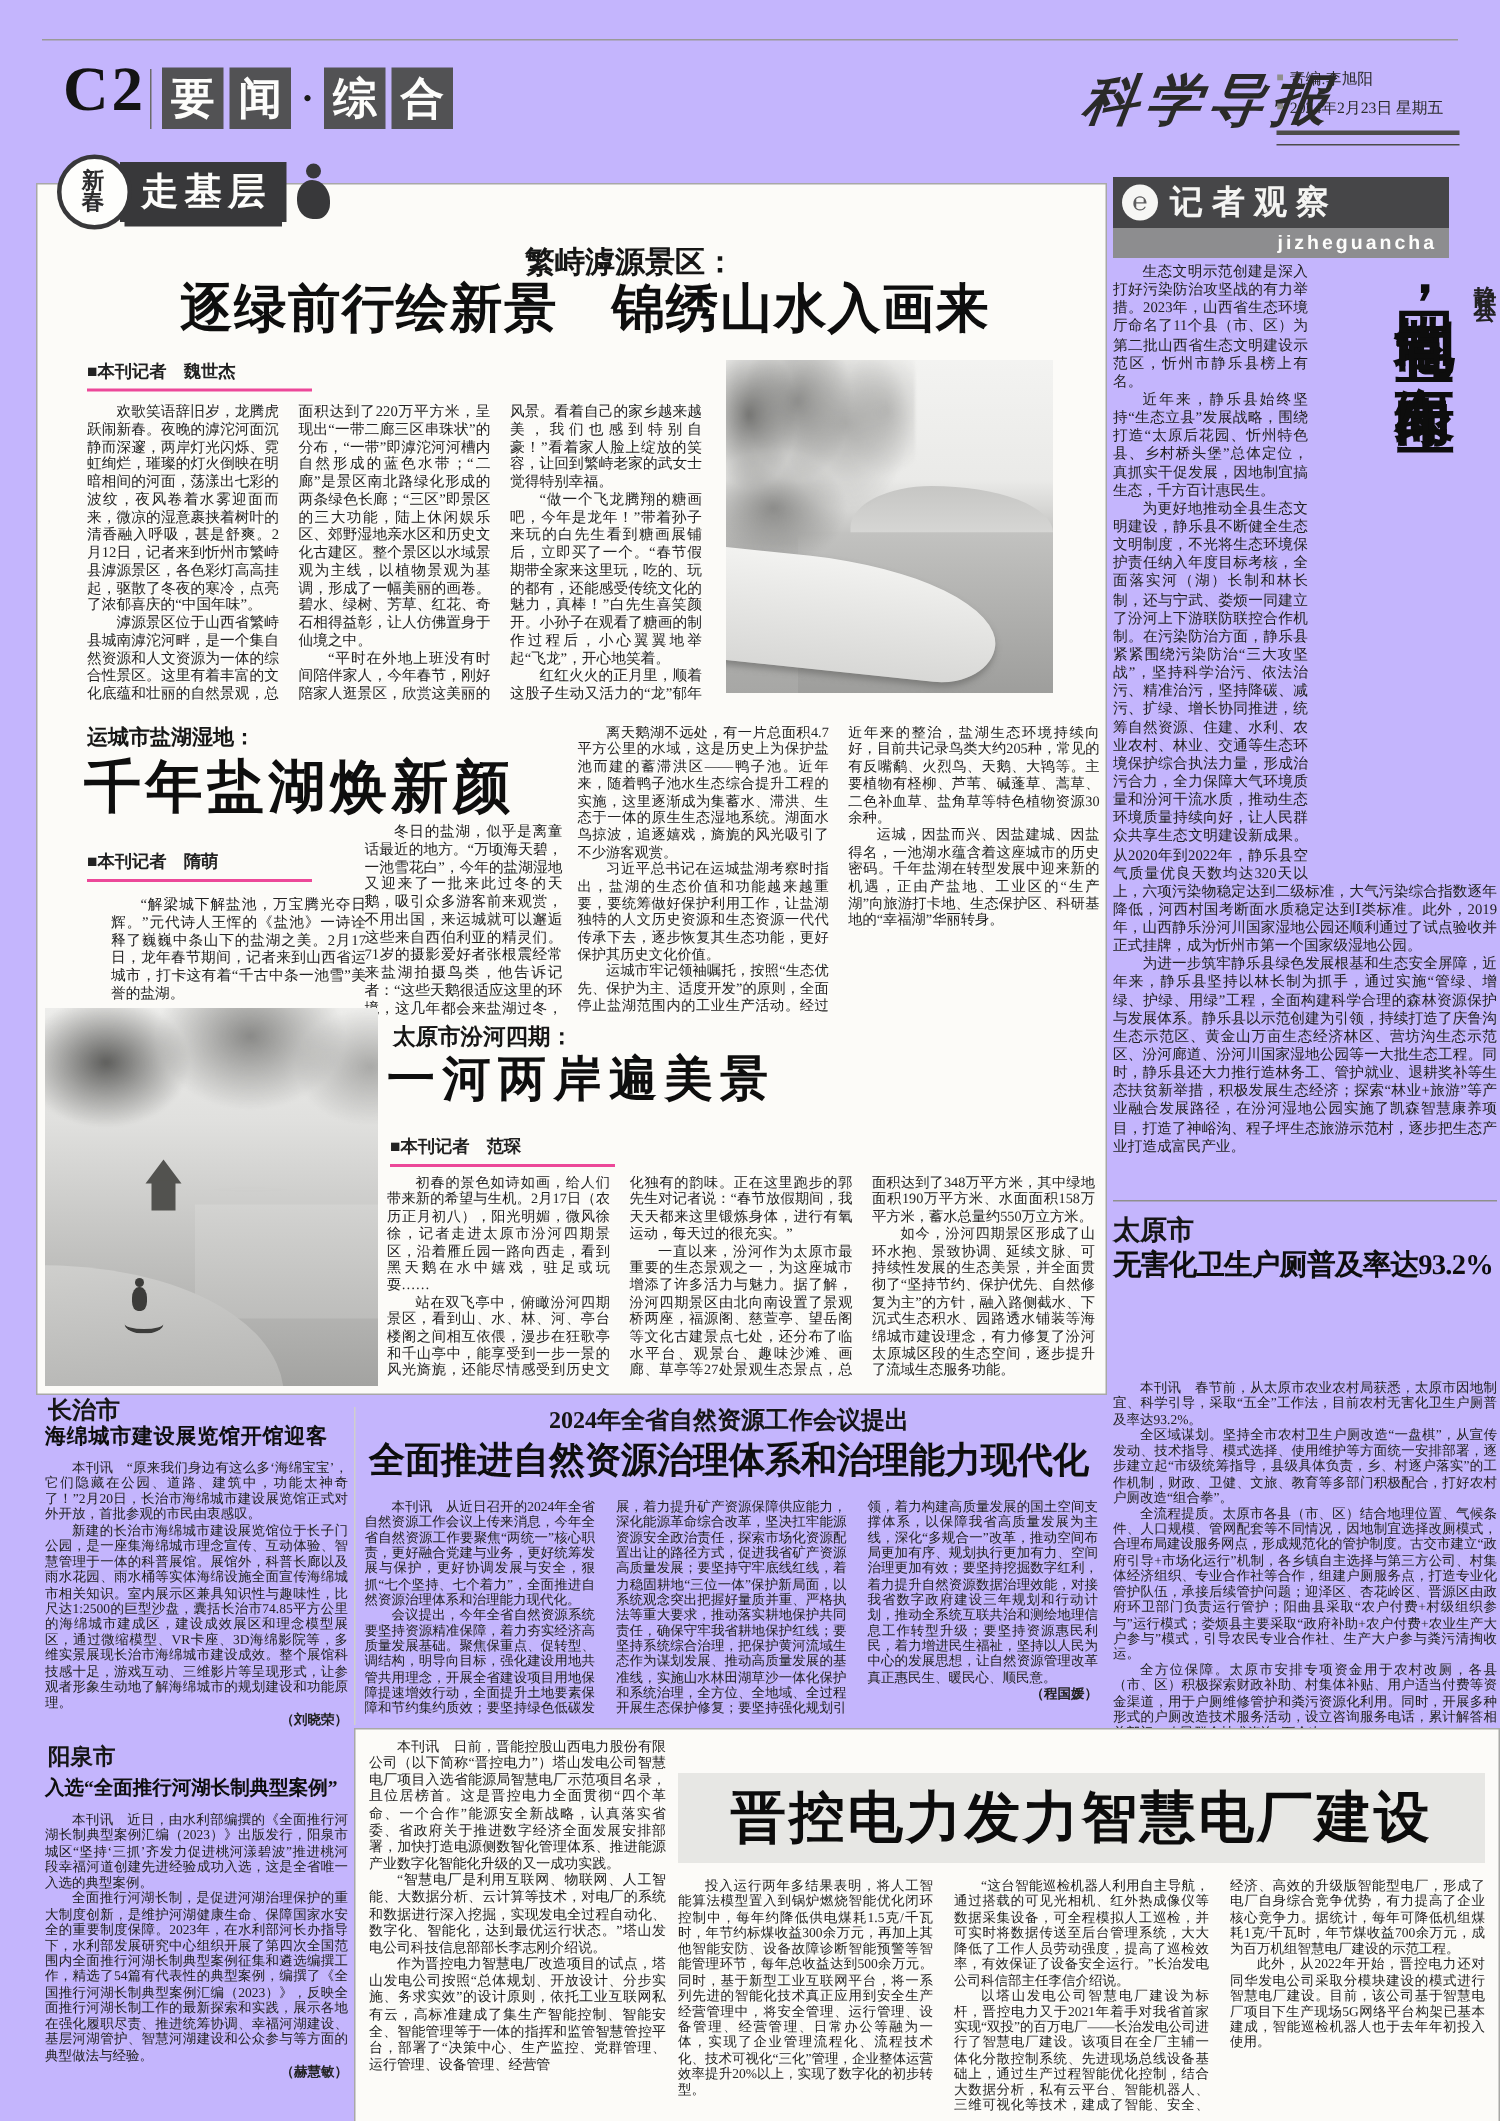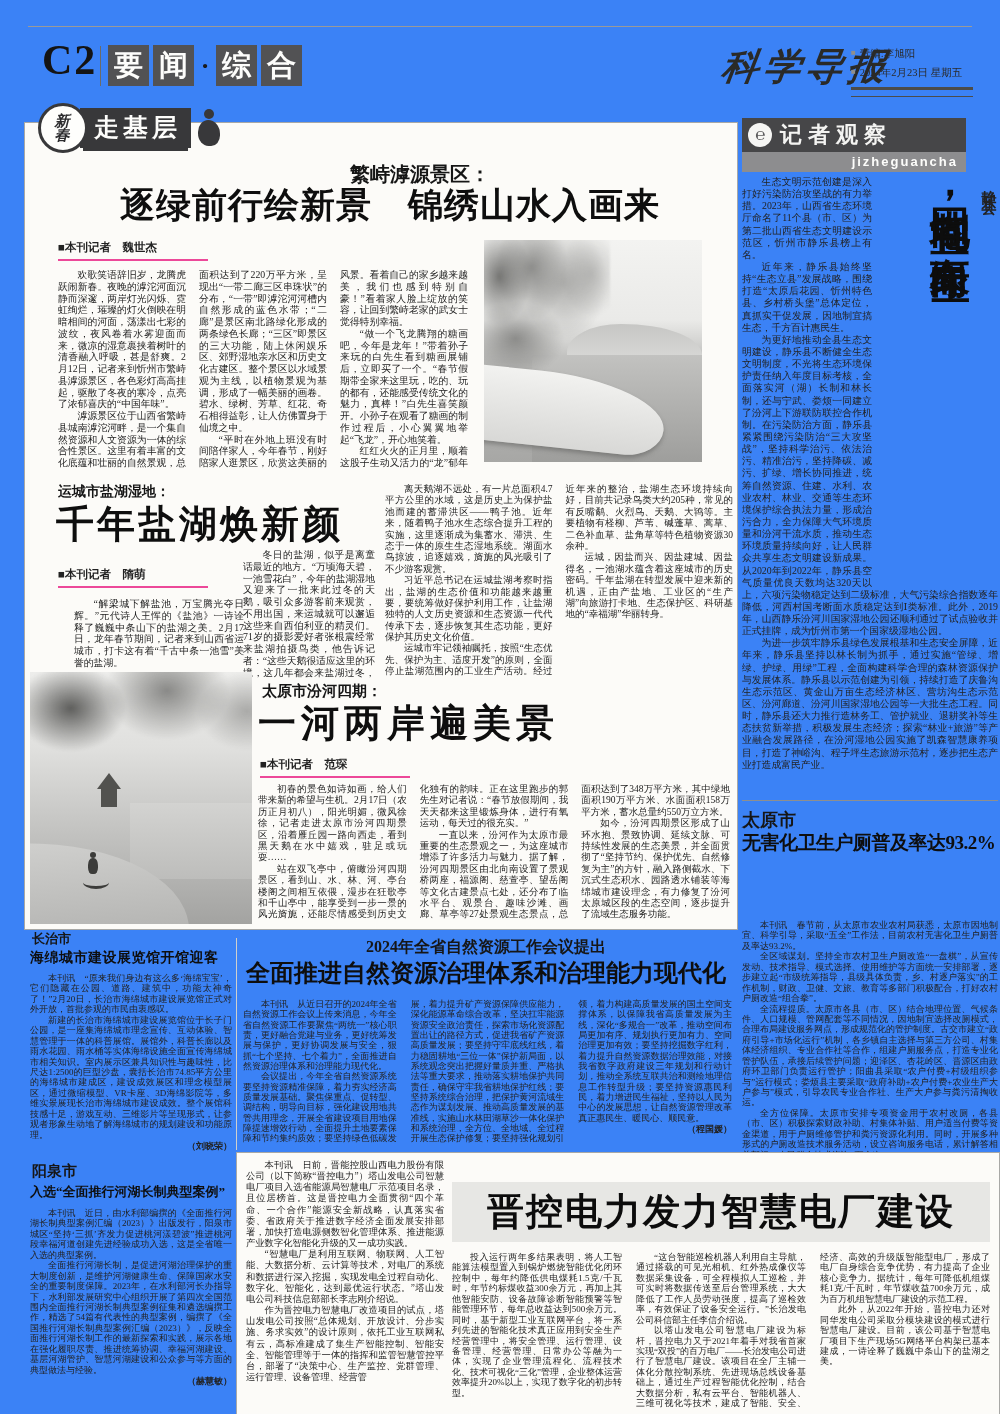--- a/index.html
+++ b/index.html
@@ -1,37 +1,37 @@
 <!DOCTYPE html>
 <html><head>
 <meta charset="utf-8">
 <style>
   html,body{margin:0;padding:0;background:#e8e8e6;}
-  .page{position:relative;width:1000px;height:1414px;background:#3b82f6;overflow:hidden;
+  .page{position:relative;width:1000px;height:1414px;background:#c4b5fd;overflow:hidden;
         font-family:"Liberation Serif","DejaVu Serif",serif;color:#1d1d1b;}
   .abs{position:absolute;}
   
   .top-rule{left:28px;top:26px;width:944px;height:1px;background:#9a9a98;}
   .page-code{left:42px;top:36px;font-size:42px;font-weight:bold;letter-spacing:2px;color:#141414;}
   .sec-vline{left:100px;top:46px;width:1px;height:40px;background:#6b6b69;}
   .sec-blocks{left:108px;top:45px;display:flex;align-items:center;gap:4px;}
   .sec-block{display:inline-flex;width:41px;height:41px;background:#525254;color:#fdfdfb;
              font-size:29px;font-weight:bold;align-items:center;justify-content:center;}
   .sec-dot{width:14px;text-align:center;font-size:26px;font-weight:bold;color:#1a1a1a;}
   .masthead{left:722px;top:42px;font-size:37px;font-weight:bold;font-style:italic;
             letter-spacing:5px;color:#2a2a28;transform:skewX(-8deg);}
   .editor-block{left:851px;top:44px;width:122px;font-size:10.5px;color:#2a2a2a;line-height:1.85;}
   .sq::before{content:"■";font-size:8px;color:#8f8f8d;margin-right:4px;vertical-align:2px;}
   .editor-rule{margin-top:4px;height:6px;border-top:3px solid #4c4c4a;border-bottom:1px solid #4c4c4a;}
   
   .feature-box{left:24px;top:122px;width:712px;height:806px;border:1px solid #a8a8a6;background:#fcfbf8;}
   .badge{left:38px;top:103px;display:flex;align-items:center;z-index:3;}
   .badge-roundel{width:44px;height:44px;border-radius:50%;background:#fefefc;border:3px solid #38383a;
                  display:flex;align-items:center;justify-content:center;z-index:2;}
-  .badge-roundel span{font-size:15px;font-weight:bold;font-style:italic;color:#2d2d2f;line-height:.95;
+  .badge-roundel span{font-size:15px;font-weight:bold;color:#2d2d2f;line-height:.95;
                       display:inline-block;width:17px;}
   .badge-banner{margin-left:-8px;background:#38383a;color:#fdfdfb;font-size:25px;font-weight:bold;
                 letter-spacing:4px;padding:3px 10px 4px 14px;box-shadow:0 6px 0 -3px #38383a;}
   .badge-figure{width:26px;height:38px;margin-left:5px;position:relative;}
   .badge-figure::before{content:"";position:absolute;left:8px;top:0;width:10px;height:10px;border-radius:50%;background:#38383a;}
   .badge-figure::after{content:"";position:absolute;left:2px;top:11px;width:22px;height:26px;
                        border-radius:46% 54% 40% 48%;background:#38383a;}
   
   .kicker{font-weight:bold;color:#161616;}
   .headline{font-weight:bold;color:#0e0e0e;}
@@ -81,21 +81,21 @@
   .p2-pagoda::after{content:"";position:absolute;left:-8px;top:14px;width:16px;height:20px;background:#52524f;}
   .p2-water{position:absolute;right:0;top:52%;width:55%;height:30%;
             background:linear-gradient(180deg,#d3d3d1,#bdbdbb);}
   .p2-path{position:absolute;left:-10%;bottom:-4%;width:80%;height:38%;background:
            linear-gradient(180deg,#cfcfcd,#b5b5b3);border-radius:0 100% 0 0/0 100% 0 0;transform:rotate(-4deg);}
   .p2-figure{position:absolute;left:26%;bottom:20%;width:10px;height:16px;border-radius:45% 45% 40% 40%;
              background:#3c3c3a;}
   .p2-figure::before{content:"";position:absolute;left:2px;top:-6px;width:6px;height:6px;border-radius:50%;background:#3c3c3a;}
   .p2-wheel{position:absolute;left:24%;bottom:14%;width:26px;height:10px;border-bottom:3px solid #3c3c3a;border-radius:50%;}
   .a3-kicker{left:262px;top:682px;font-size:15px;}
-  .a3-title{left:258px;top:698px;width:330px;font-size:38px;letter-spacing:5px;}
+  .a3-title{left:258px;top:698px;width:330px;font-size:32px;letter-spacing:5px;}
   .a3-byline{left:260px;top:757px;width:150px;}
   .a3-flow{left:258px;top:784px;width:472px;height:140px;column-count:3;column-gap:13px;
            font-size:9.5px;line-height:1.2;}
   
   .obs-badge{left:742px;top:118px;width:224px;}
   .obs-badge-top{height:34px;background:#464648;display:flex;align-items:center;padding-left:6px;}
   .obs-logo{width:24px;height:24px;border-radius:50%;background:#f6f6f4;display:flex;align-items:center;
             justify-content:center;font-size:17px;font-style:italic;font-weight:bold;color:#5c5c5e;}
   .obs-cn{margin-left:8px;font-size:22px;font-weight:bold;color:#f4f4f2;letter-spacing:6px;}
   .obs-badge-bottom{height:20px;background:#8d8d8f;color:#fdfdfb;font-size:13px;font-weight:bold;
@@ -109,21 +109,21 @@
   .ty-kicker{left:742px;top:808px;font-size:18px;}
   .ty-title{left:742px;top:830px;width:258px;font-size:19px;letter-spacing:-0.5px;white-space:nowrap;}
   .ty-flow{left:742px;top:920px;width:256px;height:282px;font-size:9px;line-height:1.16;}
   
   .mid-vline{left:236px;top:938px;width:1px;height:212px;background:#cfcfcd;}
   .res-kicker{left:240px;top:937px;width:492px;text-align:center;font-size:16px;}
   .res-title{left:236px;top:957px;width:500px;text-align:center;font-size:24px;letter-spacing:0;}
   .res-flow{left:243px;top:999px;width:489px;height:154px;column-count:3;column-gap:14px;
             font-size:9px;line-height:1.15;}
   
-  .cz-kicker{left:32px;top:930px;font-size:13px;}
+  .cz-kicker{left:32px;top:930px;font-size:16px;}
   .cz-title{left:30px;top:949px;width:202px;font-size:14px;letter-spacing:0.5px;}
   .cz-flow{left:30px;top:973px;width:202px;height:182px;font-size:9px;line-height:1.16;}
   .yq-kicker{left:32px;top:1162px;font-size:15px;}
   .yq-title{left:30px;top:1183px;width:204px;font-size:13px;letter-spacing:0;}
   .yq-flow{left:30px;top:1208px;width:202px;height:206px;font-size:9px;line-height:1.16;}
   
   .jk-box{left:236px;top:1152px;width:762px;height:262px;border:1px solid #a8a8a6;background:#fcfbf8;}
   .jk-intro{left:246px;top:1160px;width:198px;height:250px;font-size:9.3px;line-height:1.2;}
   .jk-title-box{left:452px;top:1182px;width:538px;height:60px;background:#e7e7e4;display:flex;
                 align-items:center;justify-content:center;}
@@ -272,16 +272,16 @@
       <p class="para">“智慧电厂是利用互联网、物联网、人工智能、大数据分析、云计算等技术，对电厂的系统和数据进行深入挖掘，实现发电全过程自动化、数字化、智能化，达到最优运行状态。”塔山发电公司科技信息部部长李志刚介绍说。</p>
       <p class="para">作为晋控电力智慧电厂改造项目的试点，塔山发电公司按照“总体规划、开放设计、分步实施、务求实效”的设计原则，依托工业互联网私有云，高标准建成了集生产智能控制、智能安全、智能管理等于一体的指挥和监管智慧管控平台，部署了“决策中心、生产监控、党群管理、运行管理、设备管理、经营管</p>
     </div>
   <div class="abs jk-title-box">
     <div class="jk-title">晋控电力发力智慧电厂建设</div>
   </div>
   <div class="abs flow jk-flow">
       <p class="para">投入运行两年多结果表明，将人工智能算法模型置入到锅炉燃烧智能优化闭环控制中，每年约降低供电煤耗1.5克/千瓦时，年节约标煤收益300余万元，再加上其他智能安防、设备故障诊断智能预警等智能管理环节，每年总收益达到500余万元。同时，基于新型工业互联网平台，将一系列先进的智能化技术真正应用到安全生产经营管理中，将安全管理、运行管理、设备管理、经营管理、日常办公等融为一体，实现了企业管理流程化、流程技术化、技术可视化“三化”管理，企业整体运营效率提升20%以上，实现了数字化的初步转型。</p>
       <p class="para">“这台智能巡检机器人利用自主导航，通过搭载的可见光相机、红外热成像仪等数据采集设备，可全程模拟人工巡检，并可实时将数据传送至后台管理系统，大大降低了工作人员劳动强度，提高了巡检效率，有效保证了设备安全运行。”长治发电公司科信部主任李信介绍说。</p>
       <p class="para">以塔山发电公司智慧电厂建设为标杆，晋控电力又于2021年着手对我省首家实现“双投”的百万电厂——长治发电公司进行了智慧电厂建设。该项目在全厂主辅一体化分散控制系统、先进现场总线设备基础上，通过生产过程智能优化控制，结合大数据分析，私有云平台、智能机器人、三维可视化等技术，建成了智能、安全、经济、高效的升级版智能型电厂，形成了电厂自身综合竞争优势，有力提高了企业核心竞争力。据统计，每年可降低机组煤耗1克/千瓦时，年节煤收益700余万元，成为百万机组智慧电厂建设的示范工程。</p>
-      <p class="para">此外，从2022年开始，晋控电力还对同华发电公司采取分模块建设的模式进行智慧电厂建设。目前，该公司基于智慧电厂项目下生产现场5G网络平台构架已基本建成，一诗诠释了巍巍中条山下的盐湖之美。</p>
+      <p class="para">此外，从2022年开始，晋控电力还对同华发电公司采取分模块建设的模式进行智慧电厂建设。目前，该公司基于智慧电厂项目下生产现场5G网络平台构架已基本建成，智能巡检机器人也于去年年初投入使用。</p>
     </div>
 
 </div>
 
 </body></html>

